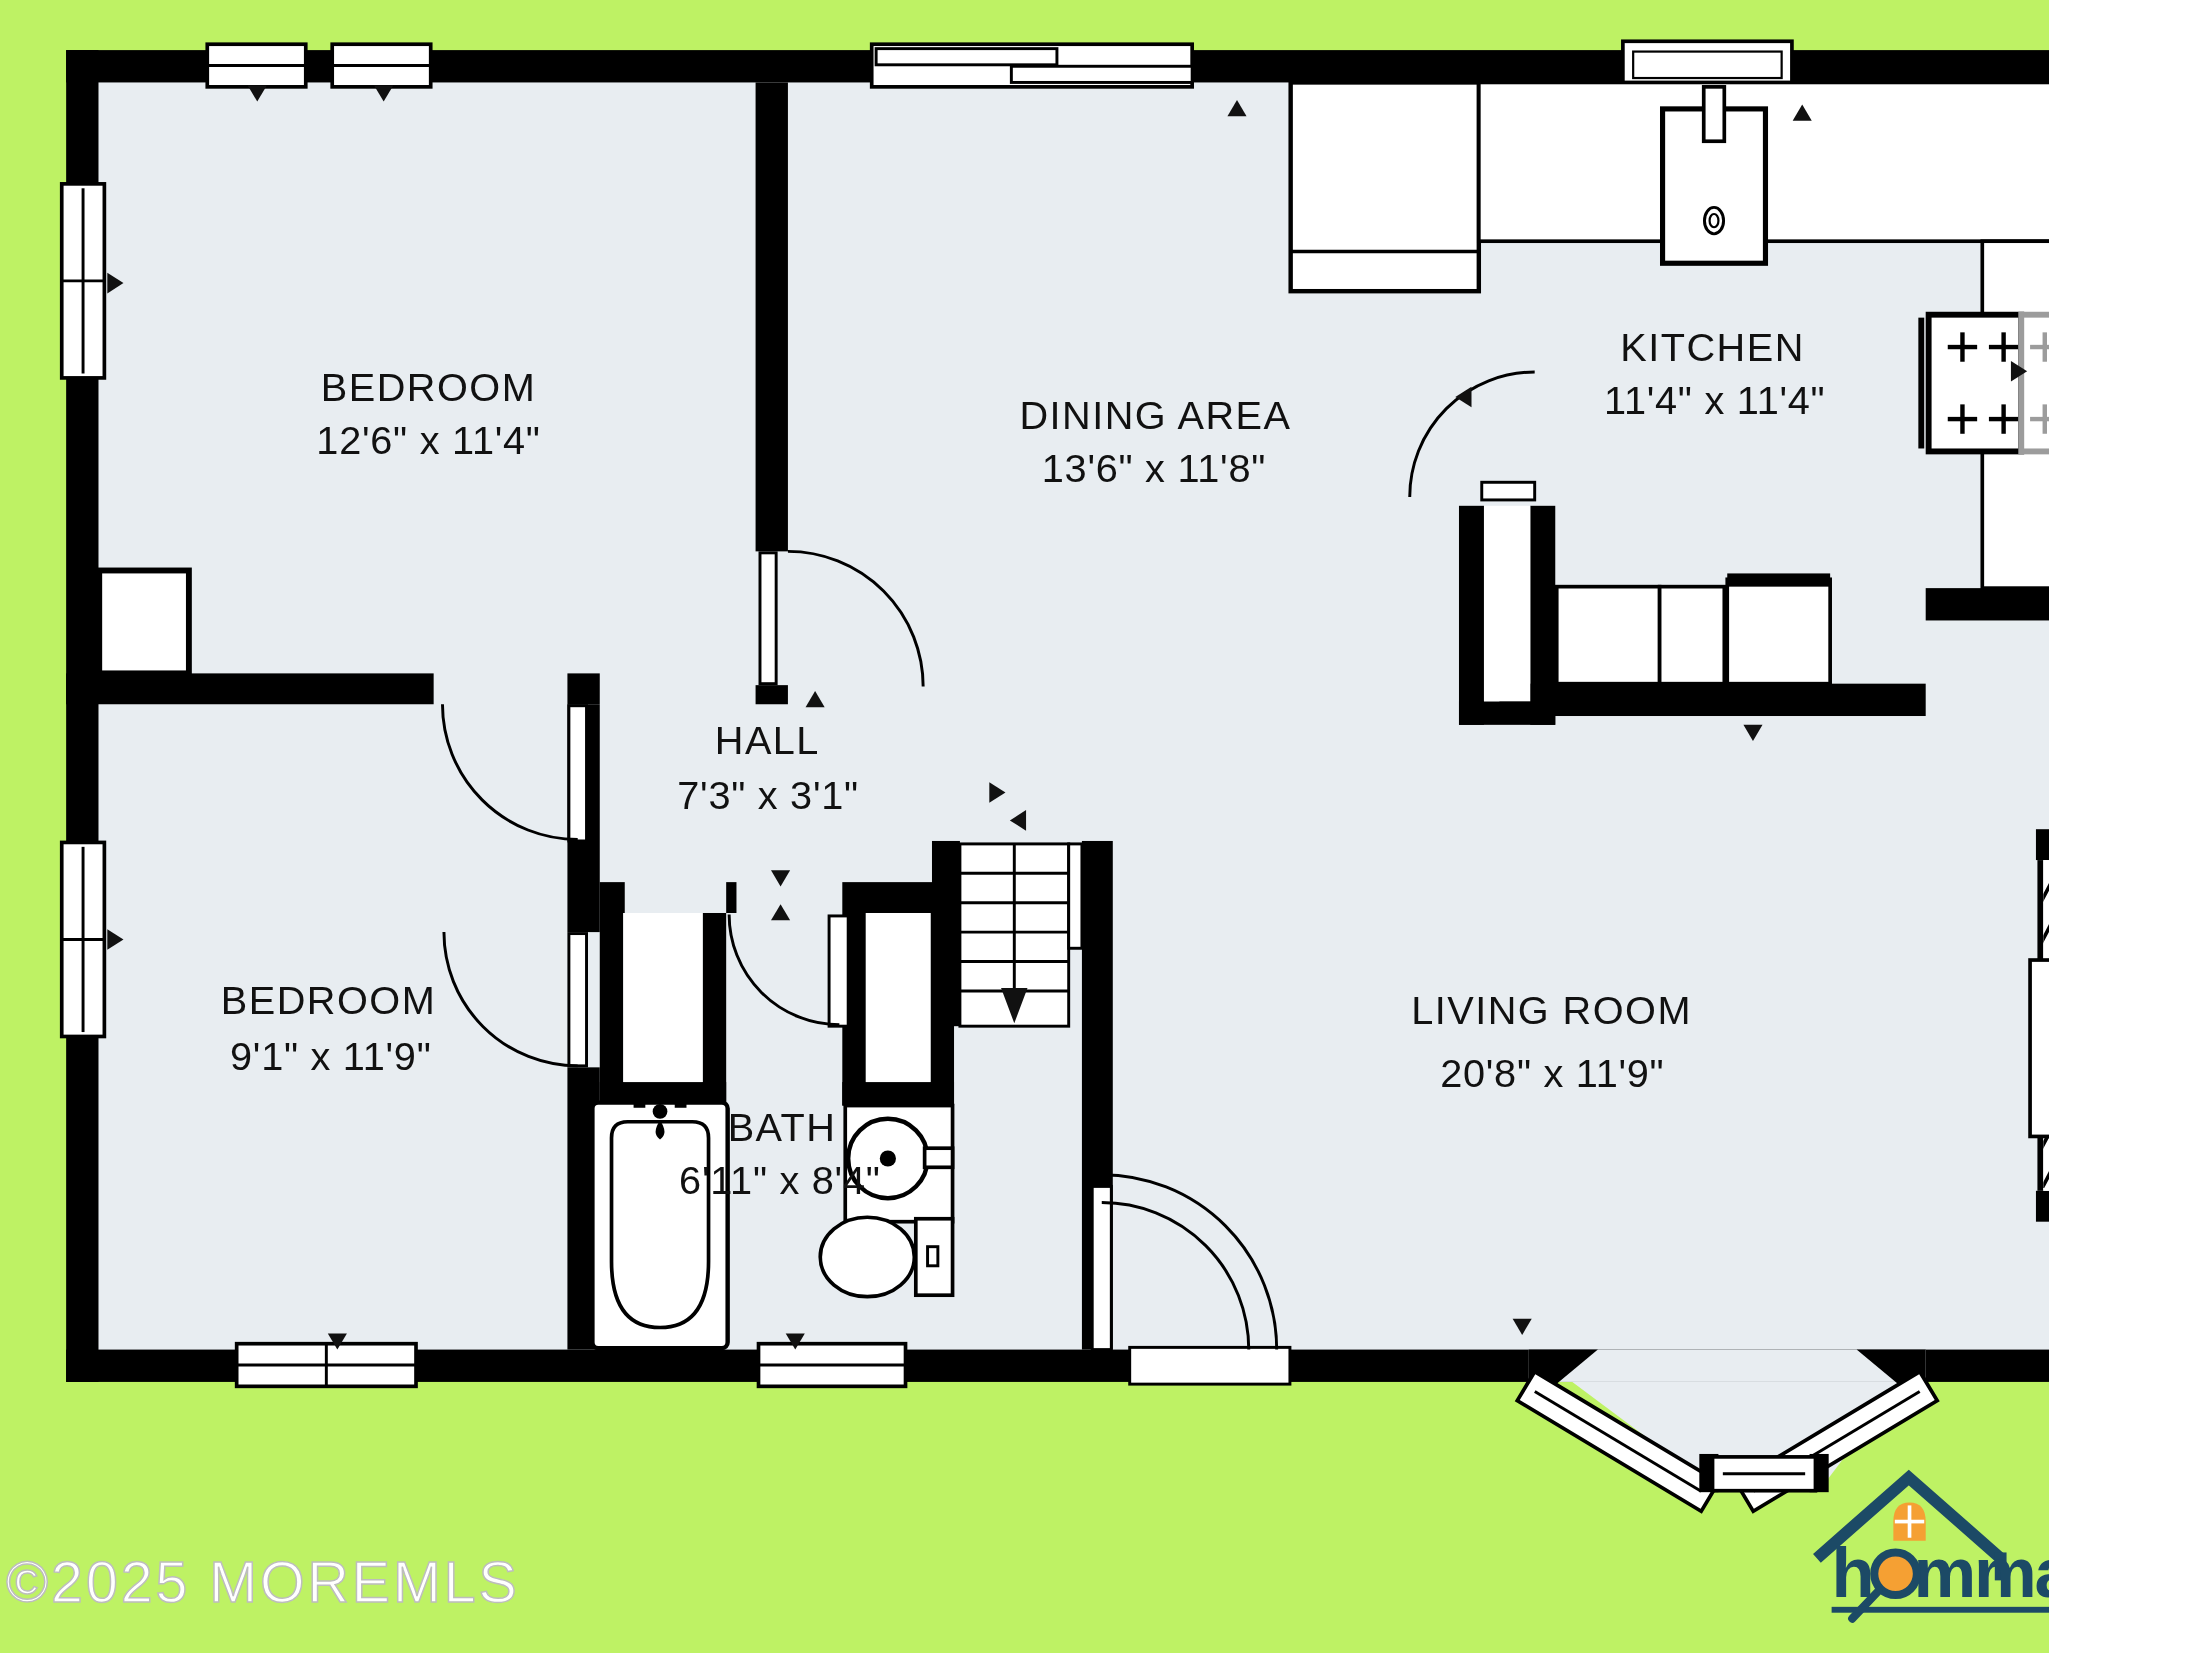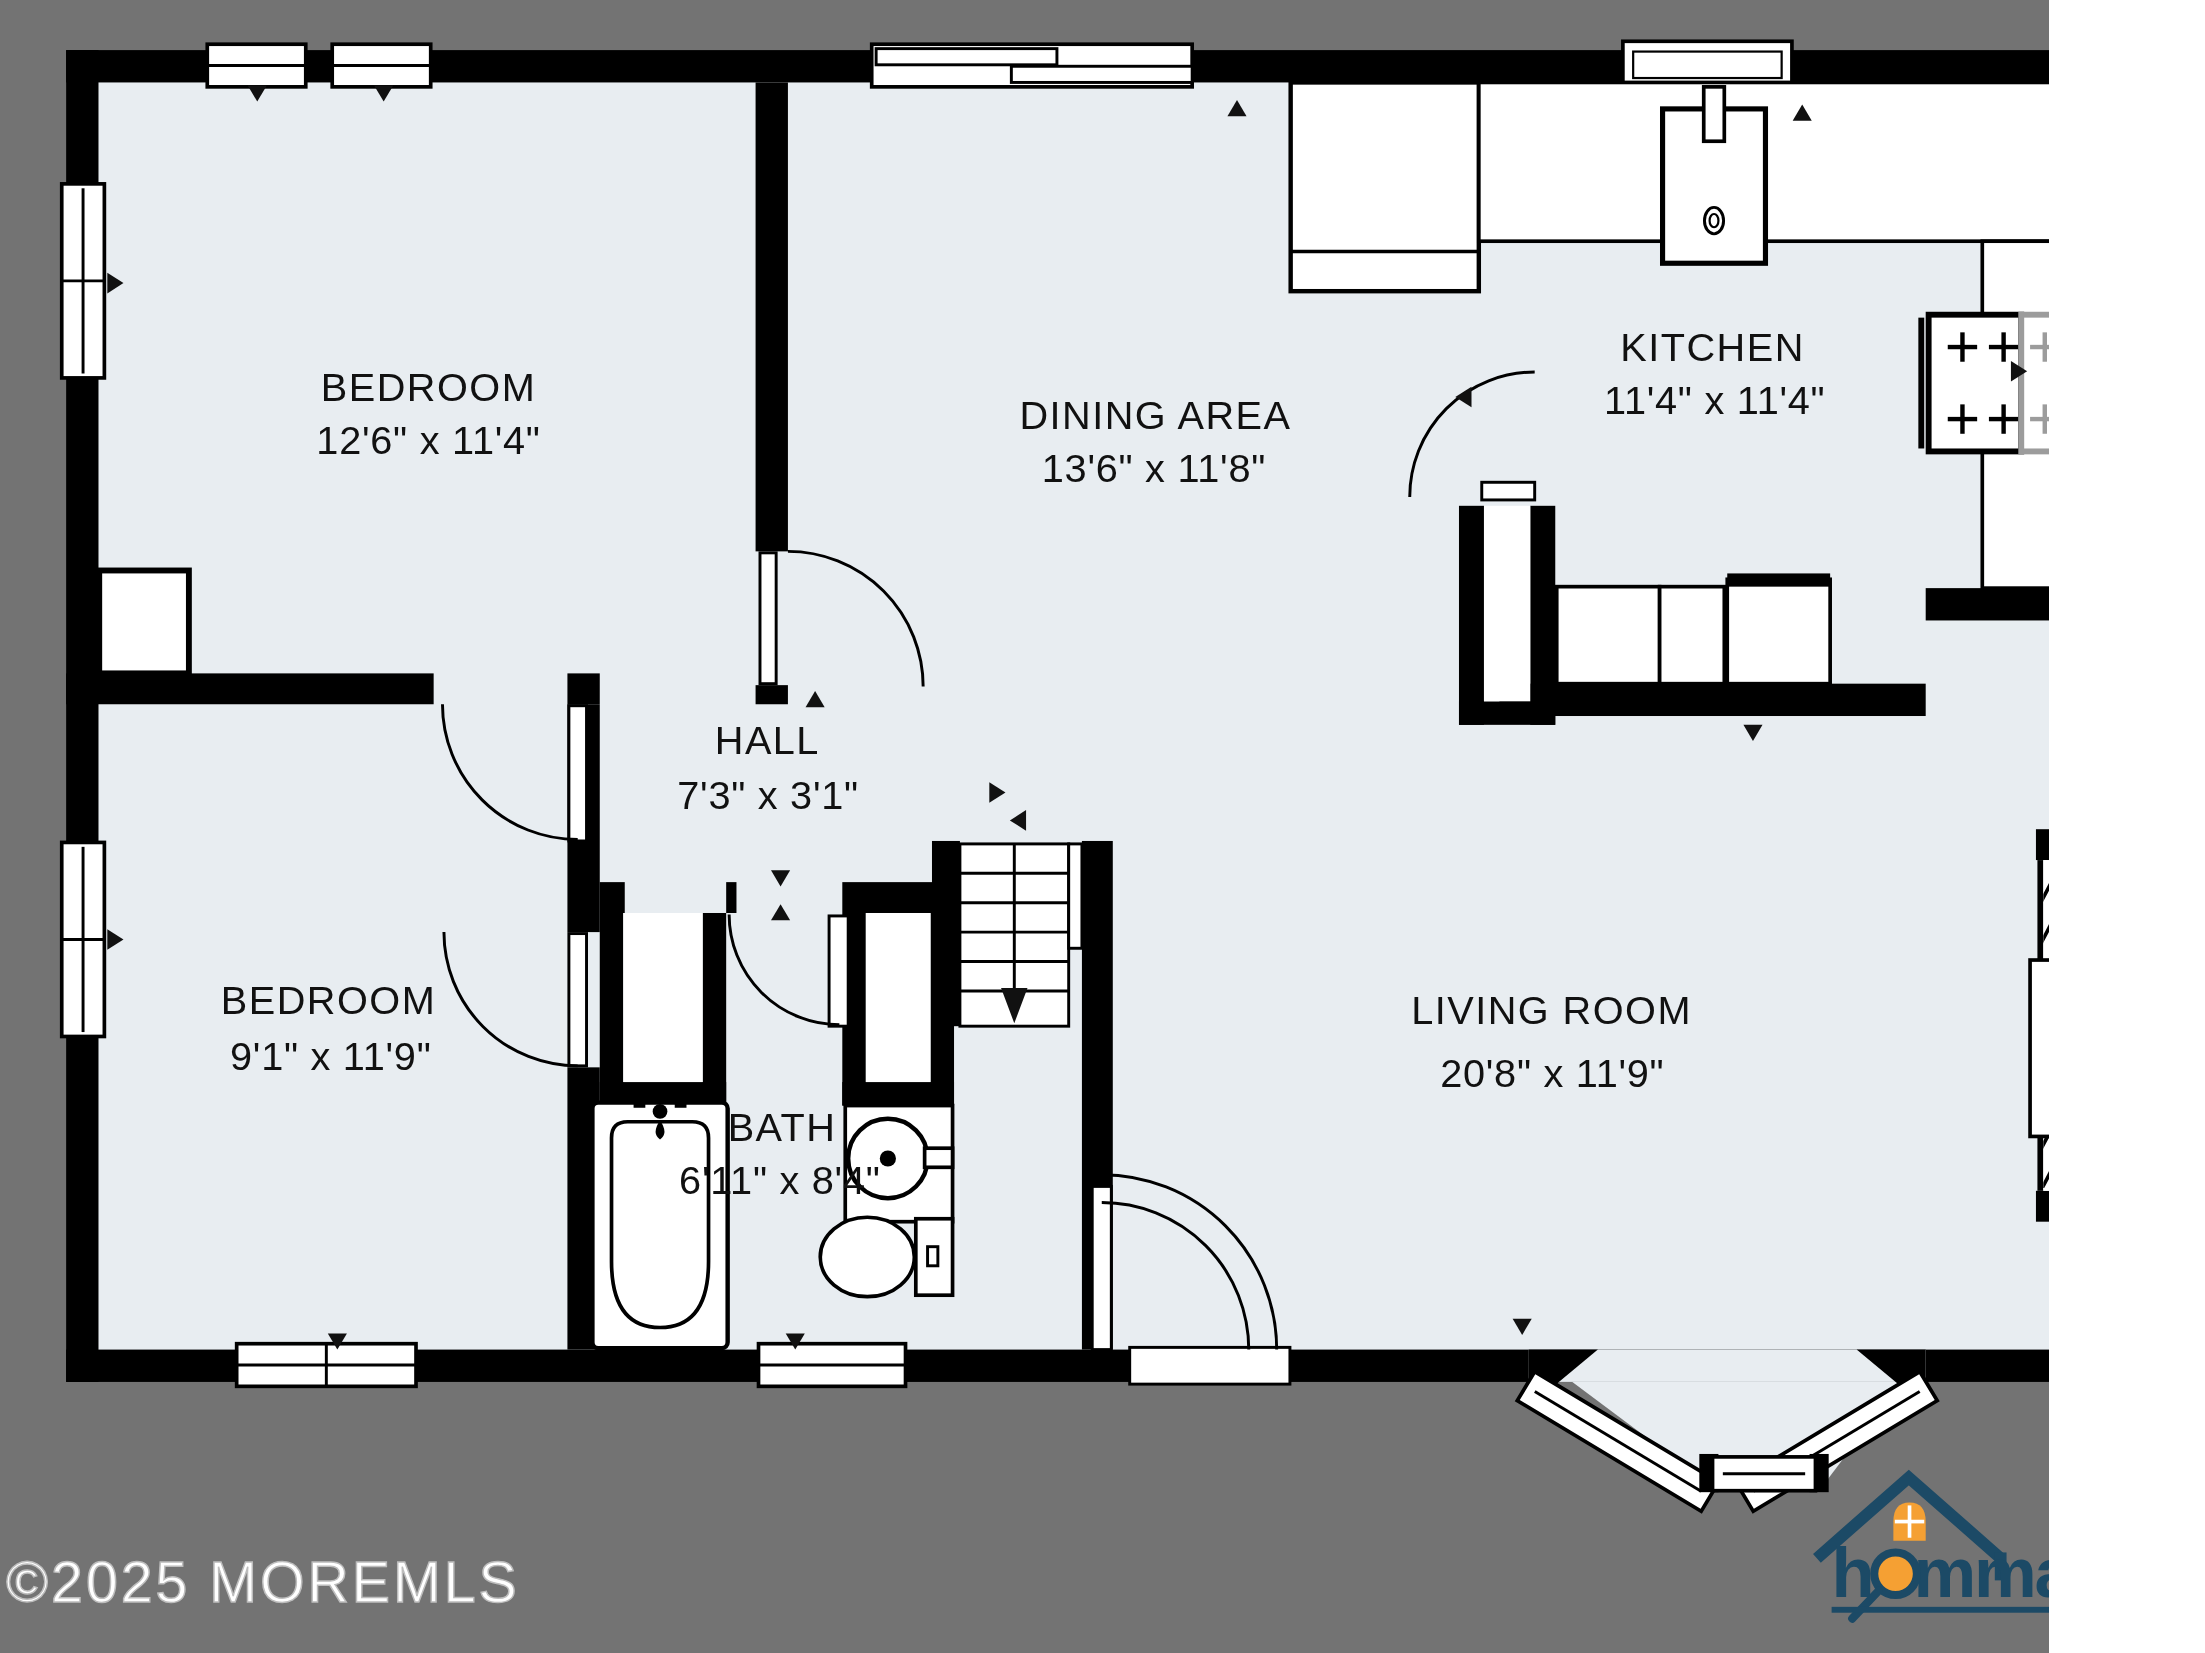--- a/index.html
+++ b/index.html
@@ -1,17 +1,17 @@
 <!DOCTYPE html>
 <html style="font-size:11.8px"><head>
 <meta charset="utf-8">
 <style>
   html,body{margin:0;padding:0;background:#ffffff;}
   body{width:2205px;height:1654px;font-family:"Liberation Sans",sans-serif;}
-  .plan-wrap{position:relative;width:2049px;height:1654px;background:#737373;overflow:hidden;}
+  .plan-wrap{position:relative;width:2049px;height:1654px;background:#bef264;overflow:hidden;}
   svg{display:block;}
   text{fill:#111111;}
   .room-name{font-size:54px;letter-spacing:2px;}
   .room-dims{font-size:54px;letter-spacing:1px;}
   .watermark-text{font-size:78px;letter-spacing:4px;fill:#ffffff;stroke:#bdbdbd;stroke-width:2px;}
   .logo-text{font-size:96px;font-weight:bold;letter-spacing:-3px;fill:#1c4a66;}
   .logo-reg{font-size:26px;fill:#1c4a66;}
   .wall{fill:#000000;}
   .fixture{fill:#ffffff;stroke:#000000;}
   .thinline{stroke:#000000;fill:none;}

